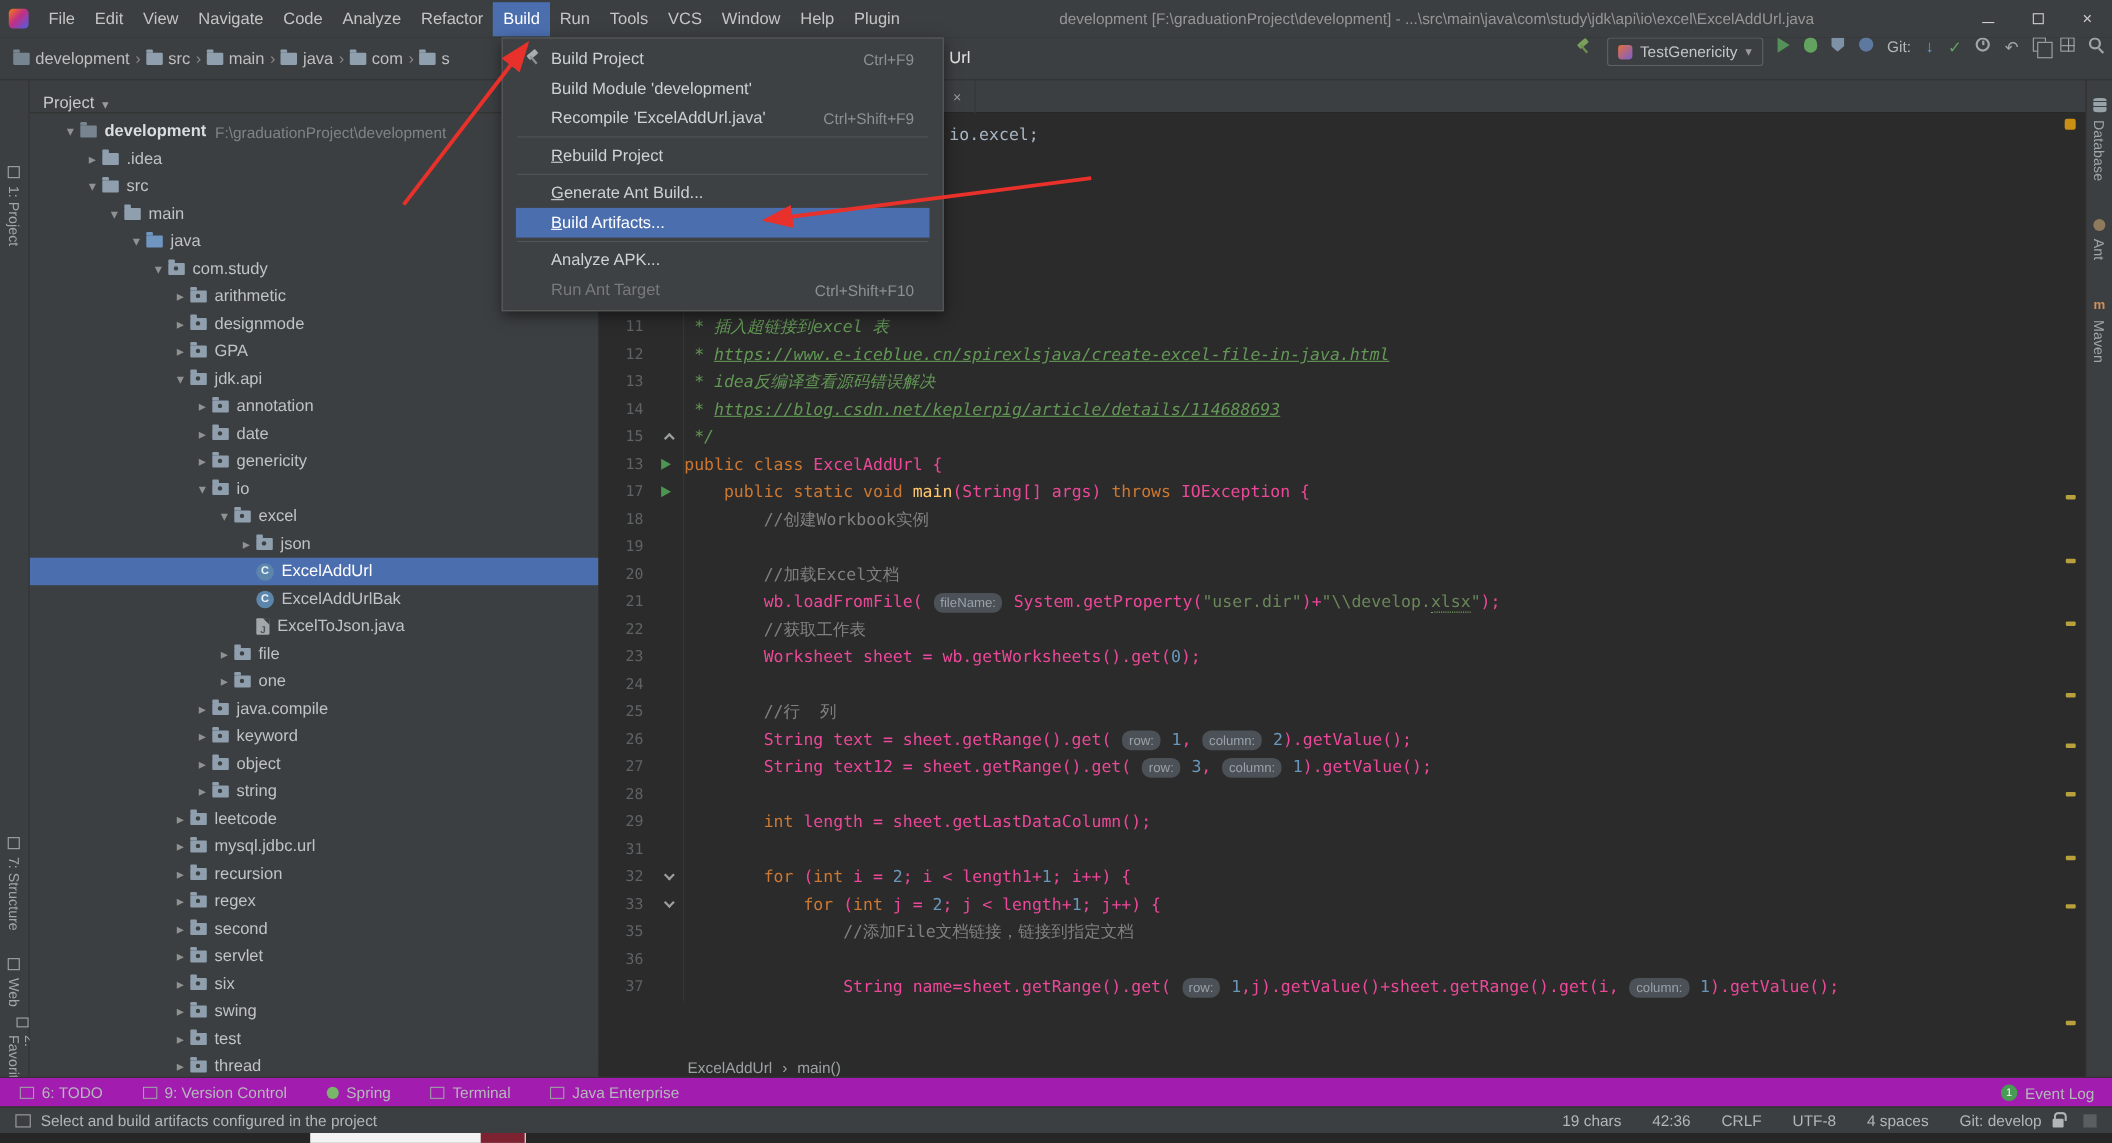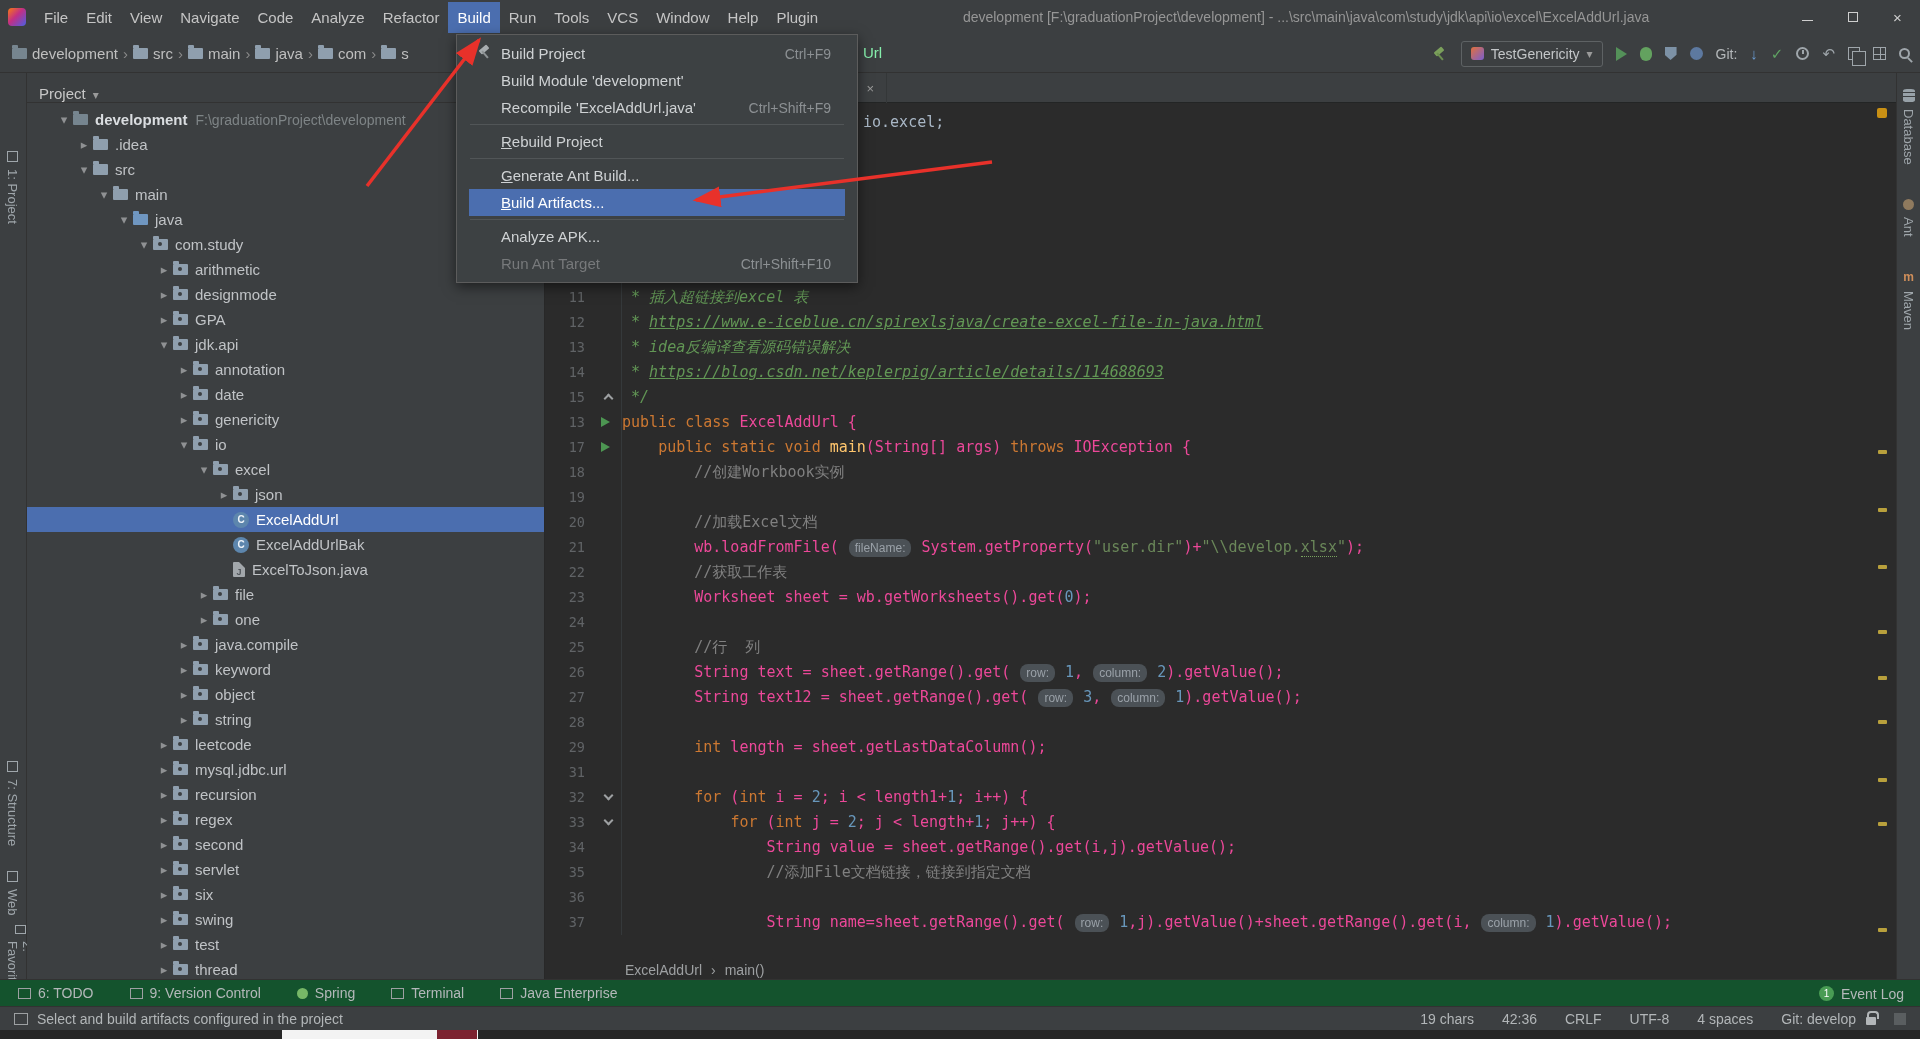--- a/index.html
+++ b/index.html
@@ -18,22 +18,22 @@
 .wc{width:45px;height:34px;display:flex;align-items:center;justify-content:center;color:#cfcfcf;flex:none}
 .minbar{width:11px;height:1px;background:#cfcfcf;margin-top:7px}
 .maxbox{width:10px;height:10px;border:1px solid #cfcfcf}
 
 
 #toolbar2{position:absolute;left:0;top:34px;width:1920px;height:39px;background:#3c3f41;
           border-bottom:1px solid #323232;display:flex;align-items:center}
 #crumbs-top{display:flex;align-items:center;margin-left:12px;white-space:nowrap}
 .bc{display:flex;align-items:center;gap:5px;color:#bfbfbf}
 .bc-sep{color:#8a8a8a;margin:0 5px}
-#crumb-tail{position:absolute;left:863px;top:10px;color:#86efac}
-#tb-right{position:absolute;right:10px;top:0;height:39px;display:flex;align-items:center;gap:13px}
+#crumb-tail{position:absolute;left:863px;top:10px;color:#e5e5e5}
+#tb-right{position:absolute;right:10px;top:0;height:39px;display:flex;align-items:flex-start;gap:13px}
 #run-config{display:flex;align-items:center;gap:7px;border:1px solid #5e6264;border-radius:3px;
             height:26px;padding:0 9px;color:#c3c6c8;font-size:14px}
 .cfg-ico{width:13px;height:13px;border-radius:3px;background:linear-gradient(135deg,#e2703c,#7a5fd0)}
 .caret{color:#9a9a9a;font-size:12px}
 .tb-git{color:#b4b8ba;font-size:14px}
 .i-run{width:0;height:0;border-left:11px solid #549159;border-top:7px solid transparent;border-bottom:7px solid transparent}
 .i-debug{width:12px;height:14px;background:#63a25f;border-radius:6px}
 .i-cov{width:12px;height:13px;background:#7d92a6;clip-path:polygon(0 0,100% 0,100% 60%,50% 100%,0 60%)}
 .i-prof{width:13px;height:13px;border-radius:50%;background:#5d79a0}
 .i-pull{color:#6a9bd1;font-weight:bold}
@@ -139,21 +139,21 @@
 .dd-item{height:27px;display:flex;align-items:center;padding:0 14px 0 8px;color:#cfd2d4}
 .dd-ico{width:24px;flex:none}
 .dd-label{flex:1;white-space:nowrap}
 .dd-sc{color:#8c9093;margin-left:30px;font-size:14px}
 .dd-item.sel{background:#4b6eaf;color:#fff}
 .dd-item.dis{color:#77797b}
 .dd-sep{height:1px;background:#515557;margin:3px 1px}
 .mn{text-decoration:underline}
 
 
-#bottombar{position:absolute;left:0;top:979px;width:1920px;height:27px;background:#14532d;border-top:1px solid #323232;
+#bottombar{position:absolute;left:0;top:979px;width:1920px;height:27px;background:#a21caf;border-top:1px solid #323232;
            display:flex;align-items:center;gap:36px;padding-left:18px;font-size:14px;color:#b4b8ba}
 .bb-item{display:flex;align-items:center;gap:7px}
 .bb-ico{width:13px;height:11px;border:1px solid #9da0a2;flex:none}
 .bb-ico.spring{border:none;border-radius:50%;width:11px;height:11px;background:#77b767}
 #eventlog{position:absolute;right:16px;top:0;height:27px;display:flex;align-items:center;gap:7px}
 .badge{width:15px;height:15px;border-radius:50%;background:#499c54;color:#fff;font-size:10px;
        display:flex;align-items:center;justify-content:center}
 #statusbar{position:absolute;left:0;top:1006px;width:1920px;height:24px;background:#3c3f41;border-top:1px solid #323232;
            display:flex;align-items:center;font-size:14px;color:#b2b6b8;padding:0 14px}
 .sb-ico{width:14px;height:12px;border:1px solid #9da0a2;flex:none;margin-right:9px}
@@ -496,21 +496,20 @@
         <div class="cl"><span class="ln">23</span><span class="gs"></span><span class="ct"><span class="x-t">        Worksheet sheet = wb.getWorksheets().get(</span><span class="x-n">0</span><span class="x-t">);</span></span></div>
         <div class="cl"><span class="ln">24</span><span class="gs"></span><span class="ct"></span></div>
         <div class="cl"><span class="ln">25</span><span class="gs"></span><span class="ct"><span class="x-t">        </span><span class="x-c">//行  列</span></span></div>
         <div class="cl"><span class="ln">26</span><span class="gs"></span><span class="ct"><span class="x-t">        String text = sheet.getRange().get( </span><span class="x-h">row:</span><span class="x-t"> </span><span class="x-n">1</span><span class="x-t">, </span><span class="x-h">column:</span><span class="x-t"> </span><span class="x-n">2</span><span class="x-t">).getValue();</span></span></div>
         <div class="cl"><span class="ln">27</span><span class="gs"></span><span class="ct"><span class="x-t">        String text12 = sheet.getRange().get( </span><span class="x-h">row:</span><span class="x-t"> </span><span class="x-n">3</span><span class="x-t">, </span><span class="x-h">column:</span><span class="x-t"> </span><span class="x-n">1</span><span class="x-t">).getValue();</span></span></div>
         <div class="cl"><span class="ln">28</span><span class="gs"></span><span class="ct"></span></div>
         <div class="cl"><span class="ln">29</span><span class="gs"></span><span class="ct"><span class="x-t">        </span><span class="x-k">int</span><span class="x-t"> length = sheet.getLastDataColumn();</span></span></div>
         <div class="cl"><span class="ln">31</span><span class="gs"></span><span class="ct"></span></div>
         <div class="cl"><span class="ln">32</span><span class="gs"><span class="fold-ico"></span></span><span class="ct"><span class="x-t">        </span><span class="x-k">for</span><span class="x-t"> (</span><span class="x-k">int</span><span class="x-t"> i = </span><span class="x-n">2</span><span class="x-t">; i &lt; length1+</span><span class="x-n">1</span><span class="x-t">; i++) {</span></span></div>
         <div class="cl"><span class="ln">33</span><span class="gs"><span class="fold-ico"></span></span><span class="ct"><span class="x-t">            </span><span class="x-k">for</span><span class="x-t"> (</span><span class="x-k">int</span><span class="x-t"> j = </span><span class="x-n">2</span><span class="x-t">; j &lt; length+</span><span class="x-n">1</span><span class="x-t">; j++) {</span></span></div>
-        <div class="cl"><span class="ln">34</span><span class="gs"></span><span class="ct"><span class="x-t">                String value = sheet.getRange().get(i,j).getValue();</span></span></div>
         <div class="cl"><span class="ln">35</span><span class="gs"></span><span class="ct"><span class="x-t">                </span><span class="x-c">//添加File文档链接，链接到指定文档</span></span></div>
         <div class="cl"><span class="ln">36</span><span class="gs"></span></div>
         <div class="cl"><span class="ln">37</span><span class="gs"></span><span class="ct"><span class="x-t">                String name=sheet.getRange().get( </span><span class="x-h">row:</span><span class="x-t"> </span><span class="x-n">1</span><span class="x-t">,j).getValue()+sheet.getRange().get(i, </span><span class="x-h">column:</span><span class="x-t"> </span><span class="x-n">1</span><span class="x-t">).getValue();</span></span></div>
       </div>
   </div>
   <div id="crumbs-bottom">
     <span>ExcelAddUrl</span>
     <span>›</span>
     <span>main()</span>
   </div>

